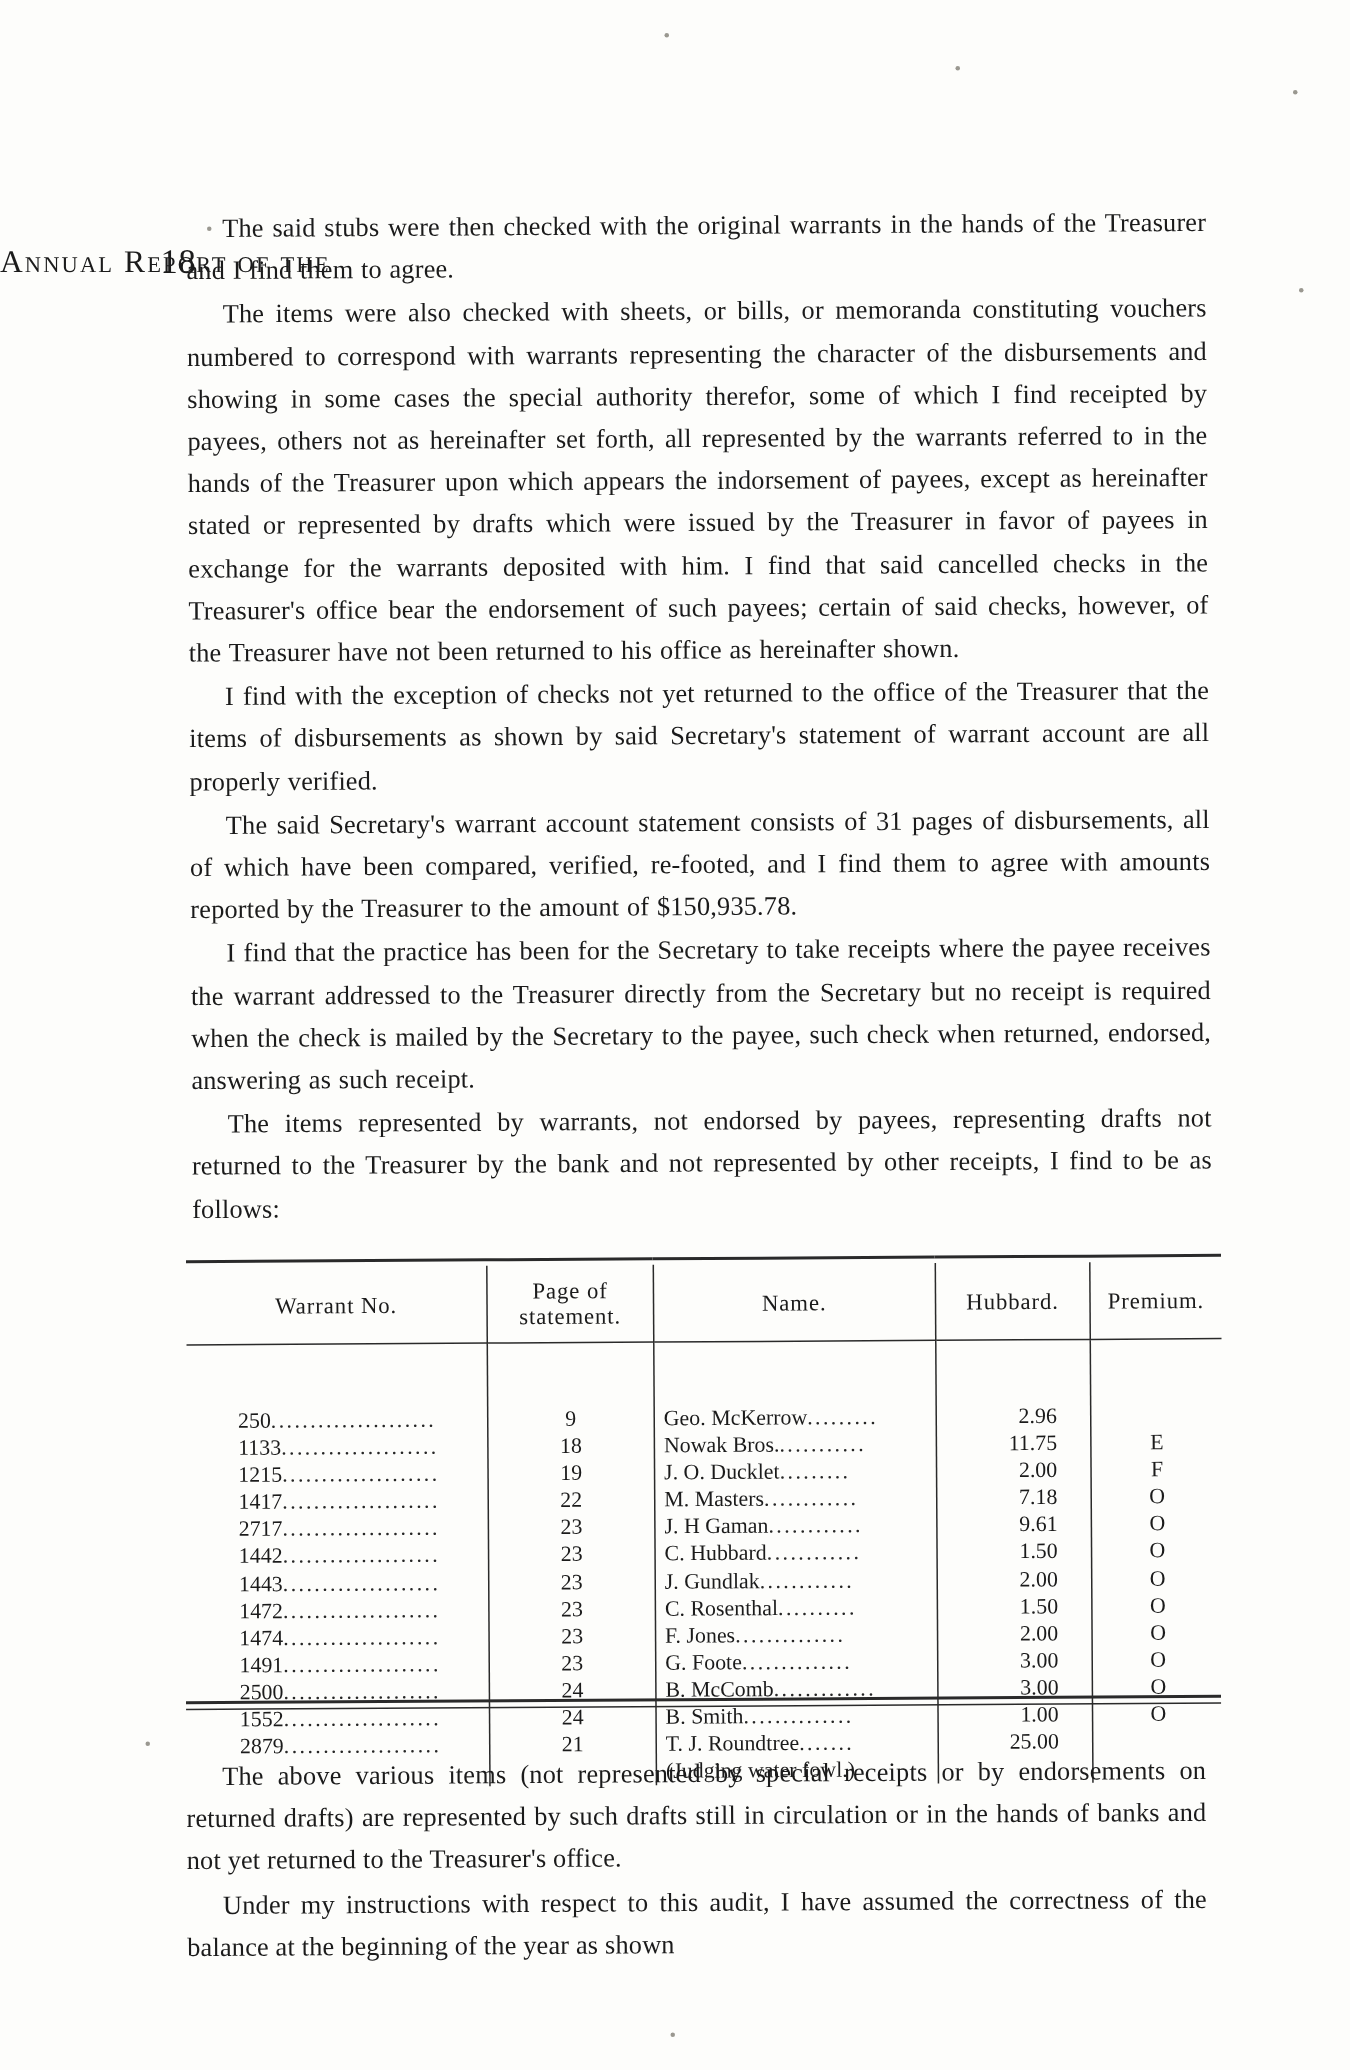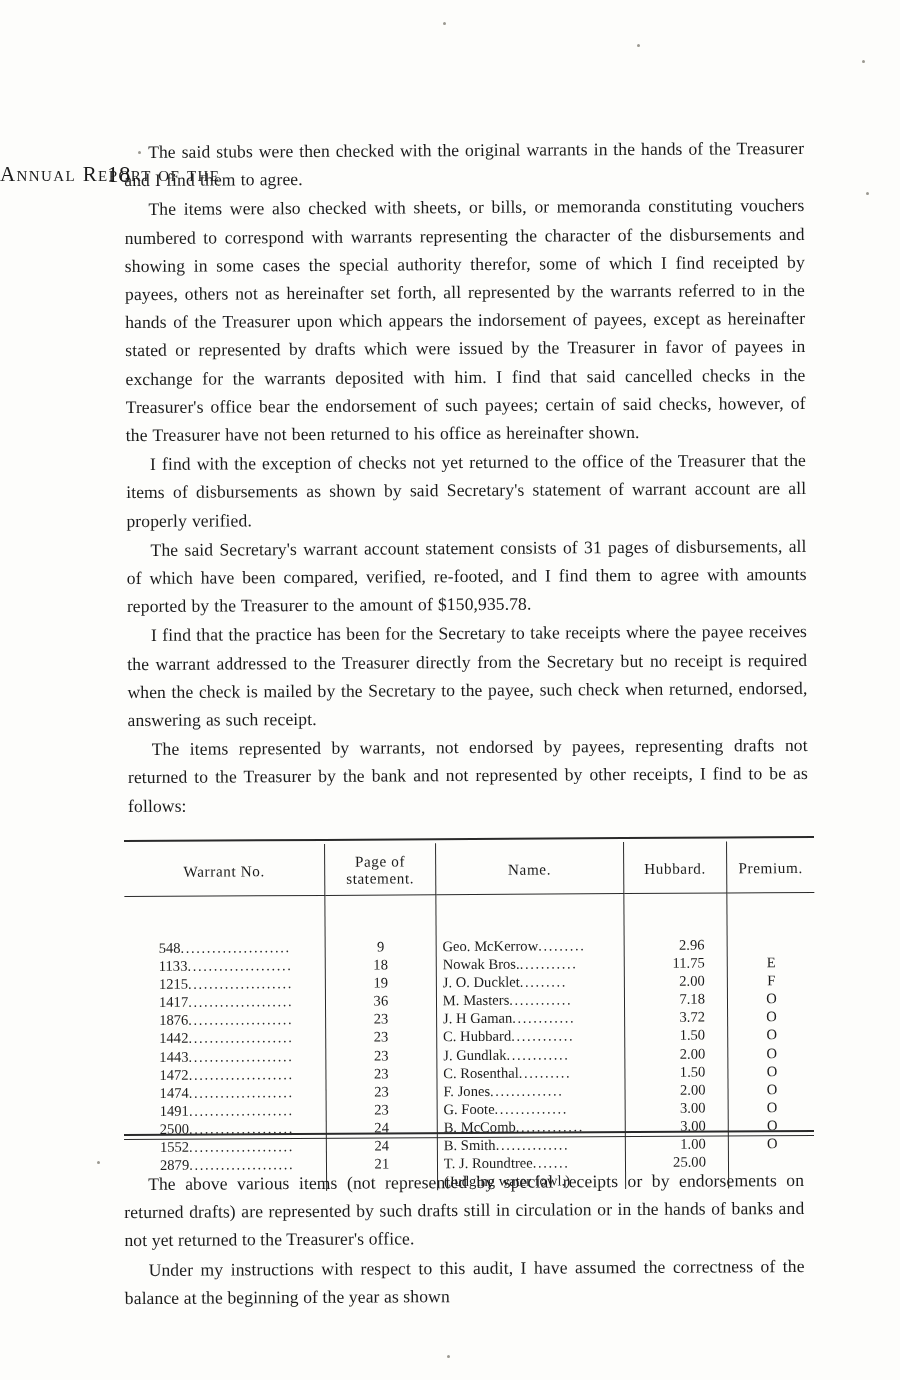--- a/index.html
+++ b/index.html
@@ -189,42 +189,42 @@
       <tr>
         <th class="col-warrant">Warrant No.</th>
         <th class="col-page">Page of statement.</th>
         <th class="col-name">Name.</th>
         <th class="col-amount">Hubbard.</th>
         <th class="col-prem">Premium.</th>
       </tr>
       <tr class="rows-body">
         <td class="col-warrant">
           <div class="cell-pad" id="col-warrant" style="padding-top:42px;">
-                <span class="leaderline"><span style="padding-left:28px">548</span><span class="lead">.....................</span></span>
+                <span class="leaderline"><span style="padding-left:28px">250</span><span class="lead">.....................</span></span>
                 <span class="leaderline"><span style="padding-left:28px">1133</span><span class="lead">....................</span></span>
                 <span class="leaderline"><span style="padding-left:28px">1215</span><span class="lead">....................</span></span>
                 <span class="leaderline"><span style="padding-left:28px">1417</span><span class="lead">....................</span></span>
-                <span class="leaderline"><span style="padding-left:28px">1876</span><span class="lead">....................</span></span>
+                <span class="leaderline"><span style="padding-left:28px">2717</span><span class="lead">....................</span></span>
                 <span class="leaderline"><span style="padding-left:28px">1442</span><span class="lead">....................</span></span>
                 <span class="leaderline"><span style="padding-left:28px">1443</span><span class="lead">....................</span></span>
                 <span class="leaderline"><span style="padding-left:28px">1472</span><span class="lead">....................</span></span>
                 <span class="leaderline"><span style="padding-left:28px">1474</span><span class="lead">....................</span></span>
                 <span class="leaderline"><span style="padding-left:28px">1491</span><span class="lead">....................</span></span>
                 <span class="leaderline"><span style="padding-left:28px">2500</span><span class="lead">....................</span></span>
                 <span class="leaderline"><span style="padding-left:28px">1552</span><span class="lead">....................</span></span>
                 <span class="leaderline"><span style="padding-left:28px">2879</span><span class="lead">....................</span></span>
                 <span class="leaderline">&nbsp;</span>
               </div>
         </td>
         <td class="col-page">
           <div class="cell-pad ctr" id="col-page" style="padding-top:42px;">
                 <span class="leaderline">9</span>
                 <span class="leaderline">18</span>
                 <span class="leaderline">19</span>
-                <span class="leaderline">36</span>
+                <span class="leaderline">22</span>
                 <span class="leaderline">23</span>
                 <span class="leaderline">23</span>
                 <span class="leaderline">23</span>
                 <span class="leaderline">23</span>
                 <span class="leaderline">23</span>
                 <span class="leaderline">23</span>
                 <span class="leaderline">24</span>
                 <span class="leaderline">24</span>
                 <span class="leaderline">21</span>
                 <span class="leaderline">&nbsp;</span>
@@ -247,21 +247,21 @@
                 <span class="leaderline">T. J. Roundtree<span class="lead">.......</span></span>
                 <span class="leaderline">(Judging water fowl.)</span>
               </div>
         </td>
         <td class="col-amount">
           <div class="cell-pad rt" id="col-amount" style="padding-top:42px;">
                 <span class="leaderline">2.96</span>
                 <span class="leaderline">11.75</span>
                 <span class="leaderline">2.00</span>
                 <span class="leaderline">7.18</span>
-                <span class="leaderline">3.72</span>
+                <span class="leaderline">9.61</span>
                 <span class="leaderline">1.50</span>
                 <span class="leaderline">2.00</span>
                 <span class="leaderline">1.50</span>
                 <span class="leaderline">2.00</span>
                 <span class="leaderline">3.00</span>
                 <span class="leaderline">3.00</span>
                 <span class="leaderline">1.00</span>
                 <span class="leaderline"></span>
                 <span class="leaderline">25.00</span>
               </div>

